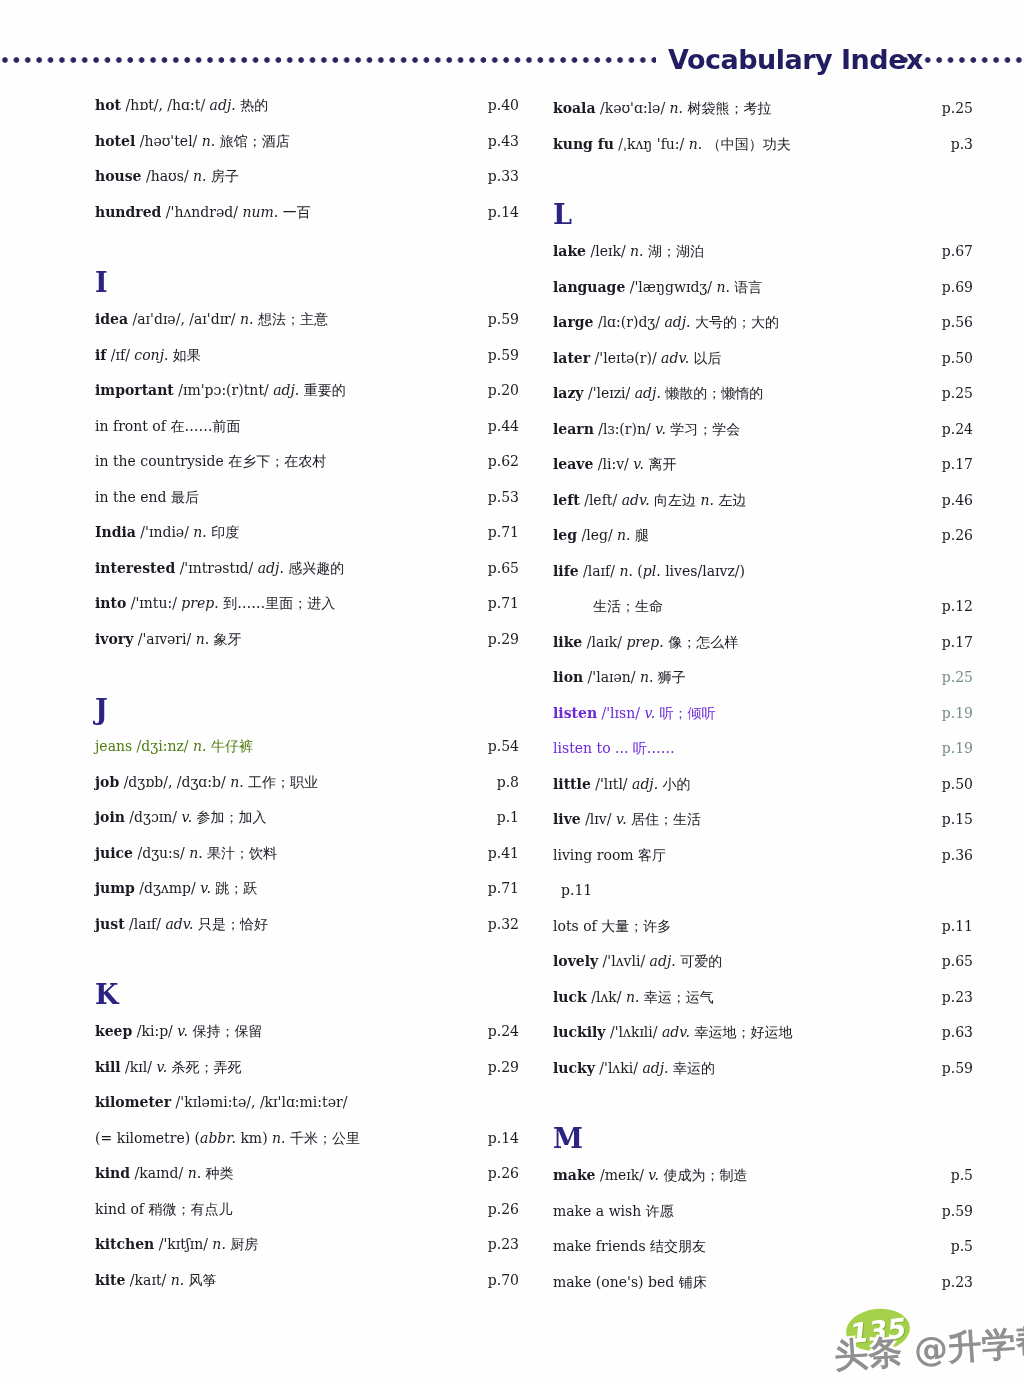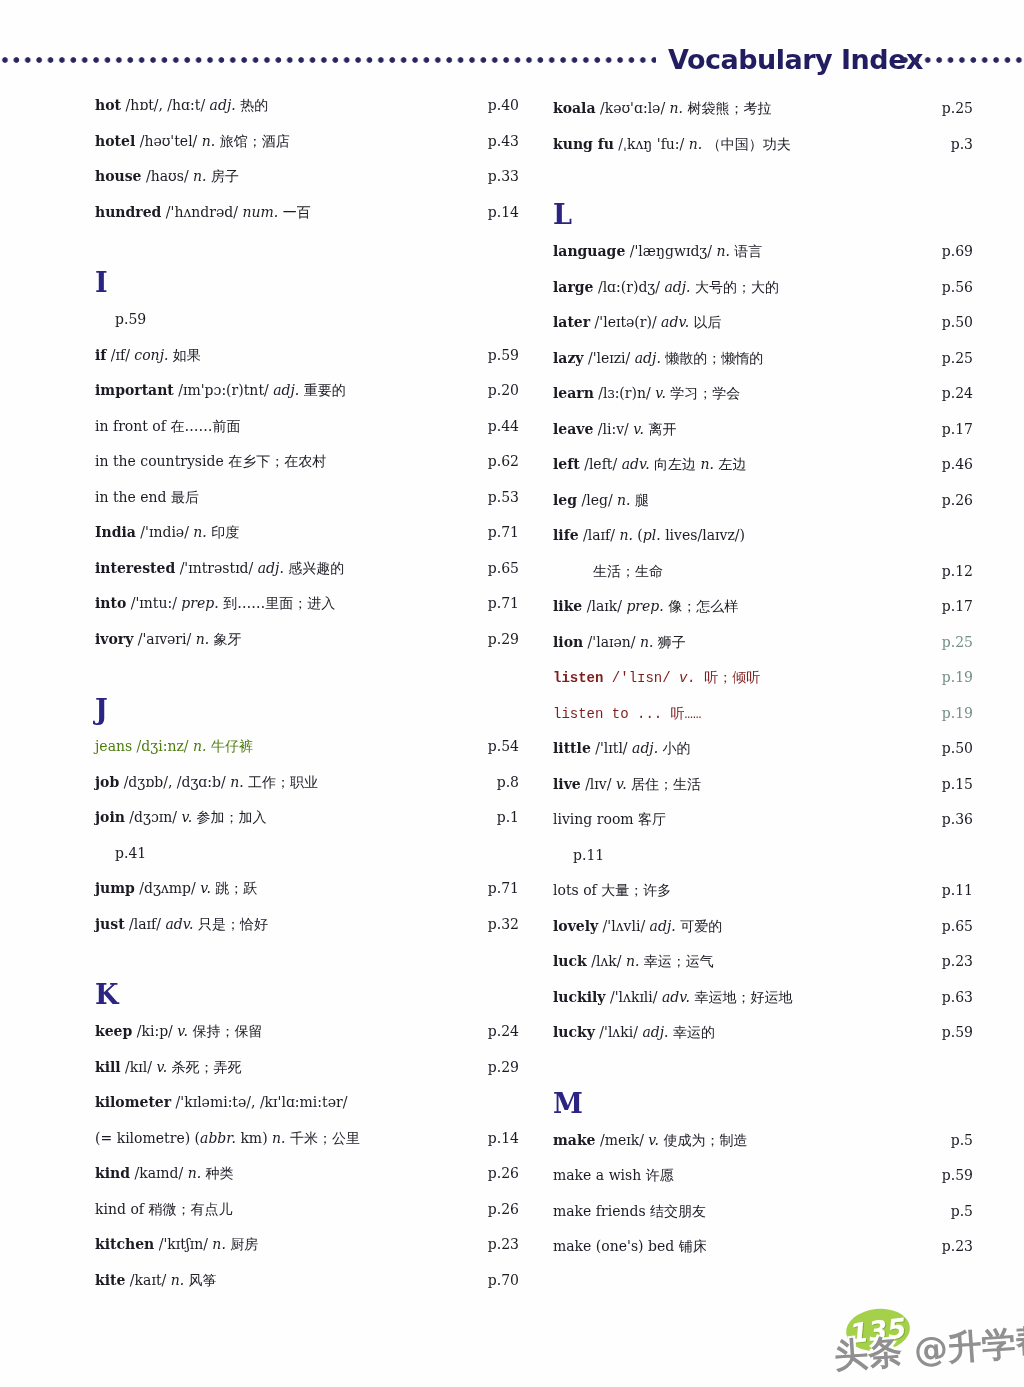--- a/index.html
+++ b/index.html
@@ -28,29 +28,29 @@
   }
   
   .col{position:absolute;}
   .col-left{left:95px;top:88px;width:424px;}
   .col-right{left:553px;top:91px;width:420px;}
   .row{
     display:flex;justify-content:space-between;align-items:baseline;
     height:35.5px;line-height:35.5px;white-space:nowrap;font-size:14px;
   }
   .row .txt{flex:0 1 auto;}
-  .row .pg{flex:0 0 auto;margin-left:20px;}
+  .row .pg{flex:0 0 auto;margin-left:8px;}
   .section{
     margin-top:33px;height:39px;line-height:39px;
     font-weight:bold;font-size:27px;color:#2b2483;
   }
   .b{font-weight:bold;}
   .i{font-style:italic;}
   .faded{color:#4d7c0f;}
-  .teal{color:#7f1d1d;font-family:Liberation Mono, monospace;}
+  .teal{color:#6d28d9;}
   .fadedp{color:#748f83;}
   .indent{padding-left:40px;}
   
   .badge{
     position:absolute;left:846px;top:1309px;width:64px;height:42px;
     background:#a4d149;border-radius:50%;
     transform:rotate(-6deg);
     display:flex;align-items:center;justify-content:center;
     font-family:"DejaVu Sans","Liberation Sans",sans-serif;
     font-weight:bold;font-style:italic;font-size:27px;color:#ffffff;
@@ -87,20 +87,21 @@
       <div class="row">
         <span class="txt"><span class="b">house</span><span> /haʊs/ </span><span class="i">n.</span><span> 房子</span></span>
         <span class="pg">p.33</span>
       </div>
       <div class="row">
         <span class="txt"><span class="b">hundred</span><span> /'hʌndrəd/ </span><span class="i">num.</span><span> 一百</span></span>
         <span class="pg">p.14</span>
       </div>
       <div class="section">I</div>
       <div class="row">
+        <span class="txt"><span class="b">idea</span><span> /aɪ'dɪə/, /aɪ'dɪr/ </span><span class="i">n.</span><span> 想法；主意</span></span>
         <span class="pg">p.59</span>
       </div>
       <div class="row">
         <span class="txt"><span class="b">if</span><span>  /ɪf/ </span><span class="i">conj.</span><span> 如果</span></span>
         <span class="pg">p.59</span>
       </div>
       <div class="row">
         <span class="txt"><span class="b">important</span><span> /ɪm'pɔ:(r)tnt/ </span><span class="i">adj.</span><span> 重要的</span></span>
         <span class="pg">p.20</span>
       </div>
@@ -139,20 +140,21 @@
       </div>
       <div class="row">
         <span class="txt"><span class="b">job</span><span> /dʒɒb/, /dʒɑ:b/ </span><span class="i">n.</span><span> 工作；职业</span></span>
         <span class="pg">p.8</span>
       </div>
       <div class="row">
         <span class="txt"><span class="b">join</span><span> /dʒɔɪn/ </span><span class="i">v.</span><span> 参加；加入</span></span>
         <span class="pg">p.1</span>
       </div>
       <div class="row">
+        <span class="txt"><span class="b">juice</span><span> /dʒu:s/ </span><span class="i">n.</span><span> 果汁；饮料</span></span>
         <span class="pg">p.41</span>
       </div>
       <div class="row">
         <span class="txt"><span class="b">jump</span><span> /dʒʌmp/ </span><span class="i">v.</span><span> 跳；跃</span></span>
         <span class="pg">p.71</span>
       </div>
       <div class="row">
         <span class="txt"><span class="b">just</span><span> /laɪf/ </span><span class="i">adv.</span><span> 只是；恰好</span></span>
         <span class="pg">p.32</span>
       </div>
@@ -194,20 +196,24 @@
       <div class="row">
         <span class="txt"><span class="b">koala</span><span> /kəʊ'ɑ:lə/ </span><span class="i">n.</span><span> 树袋熊；考拉</span></span>
         <span class="pg">p.25</span>
       </div>
       <div class="row">
         <span class="txt"><span class="b">kung fu</span><span> /ˌkʌŋ 'fu:/ </span><span class="i">n.</span><span> （中国）功夫</span></span>
         <span class="pg">p.3</span>
       </div>
       <div class="section">L</div>
       <div class="row">
+        <span class="txt"><span class="b">lake</span><span> /leɪk/ </span><span class="i">n.</span><span> 湖；湖泊</span></span>
+        <span class="pg">p.67</span>
+      </div>
+      <div class="row">
         <span class="txt"><span class="b">language</span><span> /'læŋgwɪdʒ/ </span><span class="i">n.</span><span> 语言</span></span>
         <span class="pg">p.69</span>
       </div>
       <div class="row">
         <span class="txt"><span class="b">large</span><span> /lɑ:(r)dʒ/ </span><span class="i">adj.</span><span> 大号的；大的</span></span>
         <span class="pg">p.56</span>
       </div>
       <div class="row">
         <span class="txt"><span class="b">later</span><span> /'leɪtə(r)/ </span><span class="i">adv.</span><span> 以后</span></span>
         <span class="pg">p.50</span>

